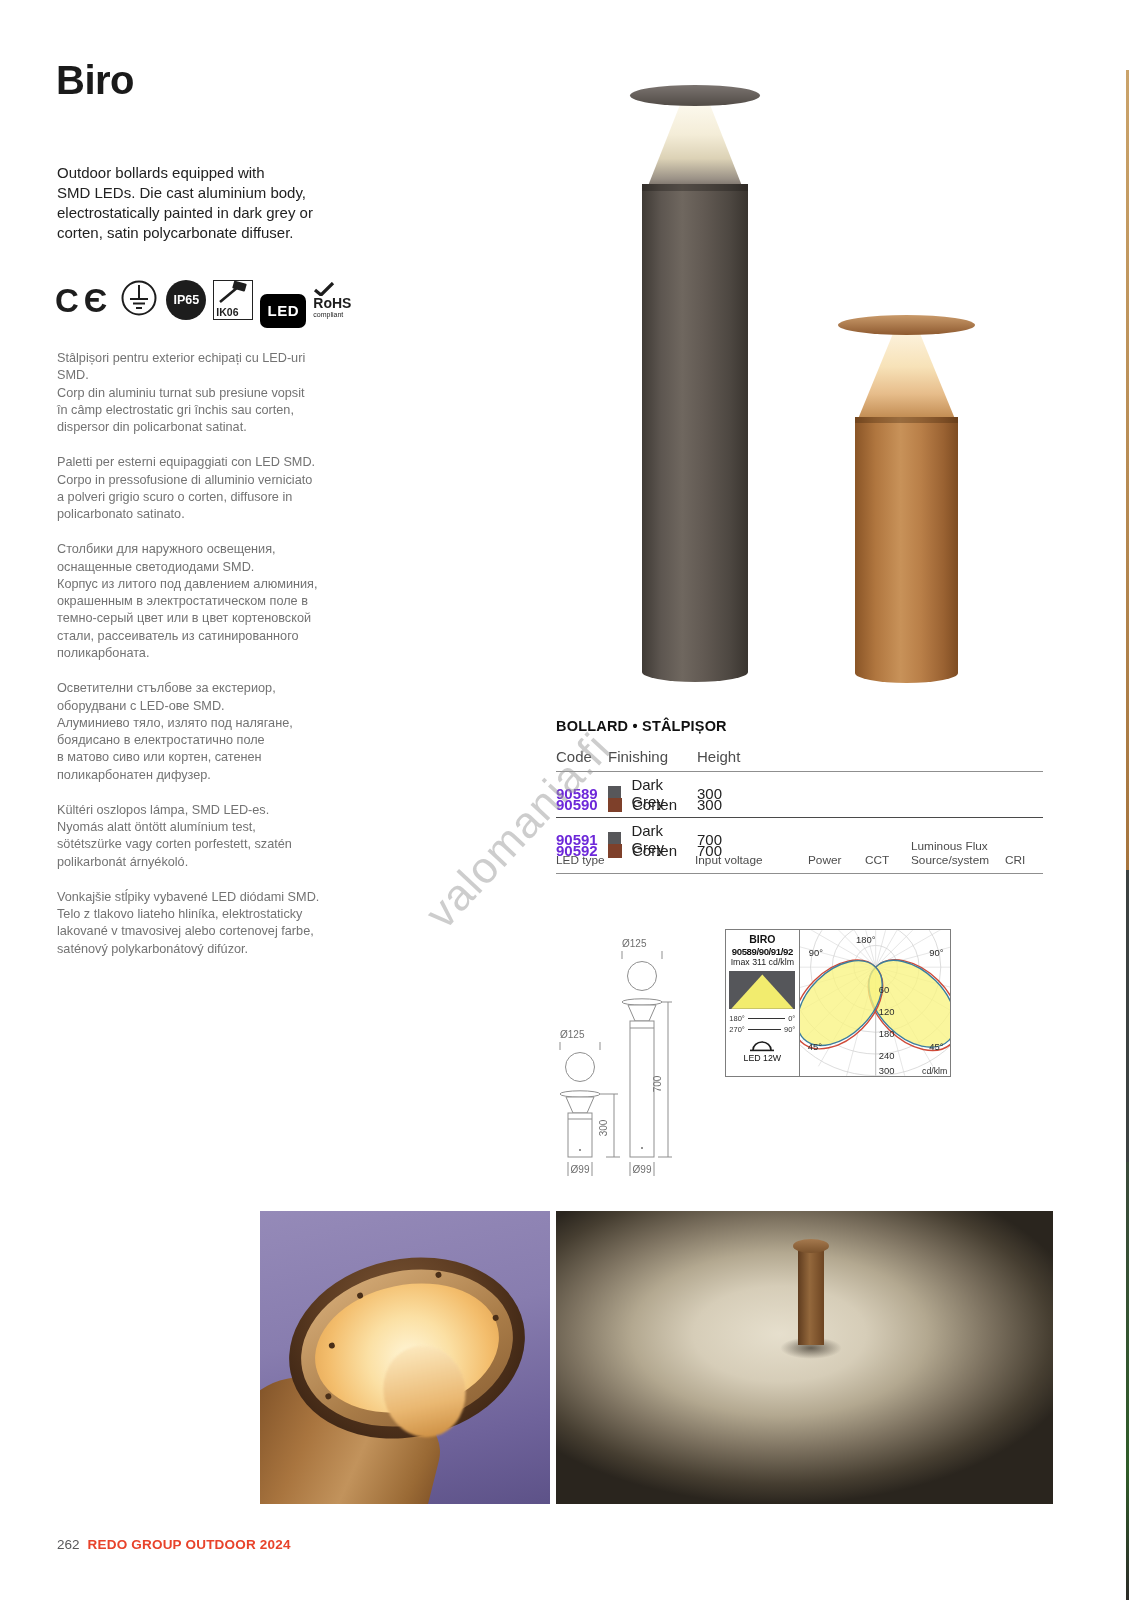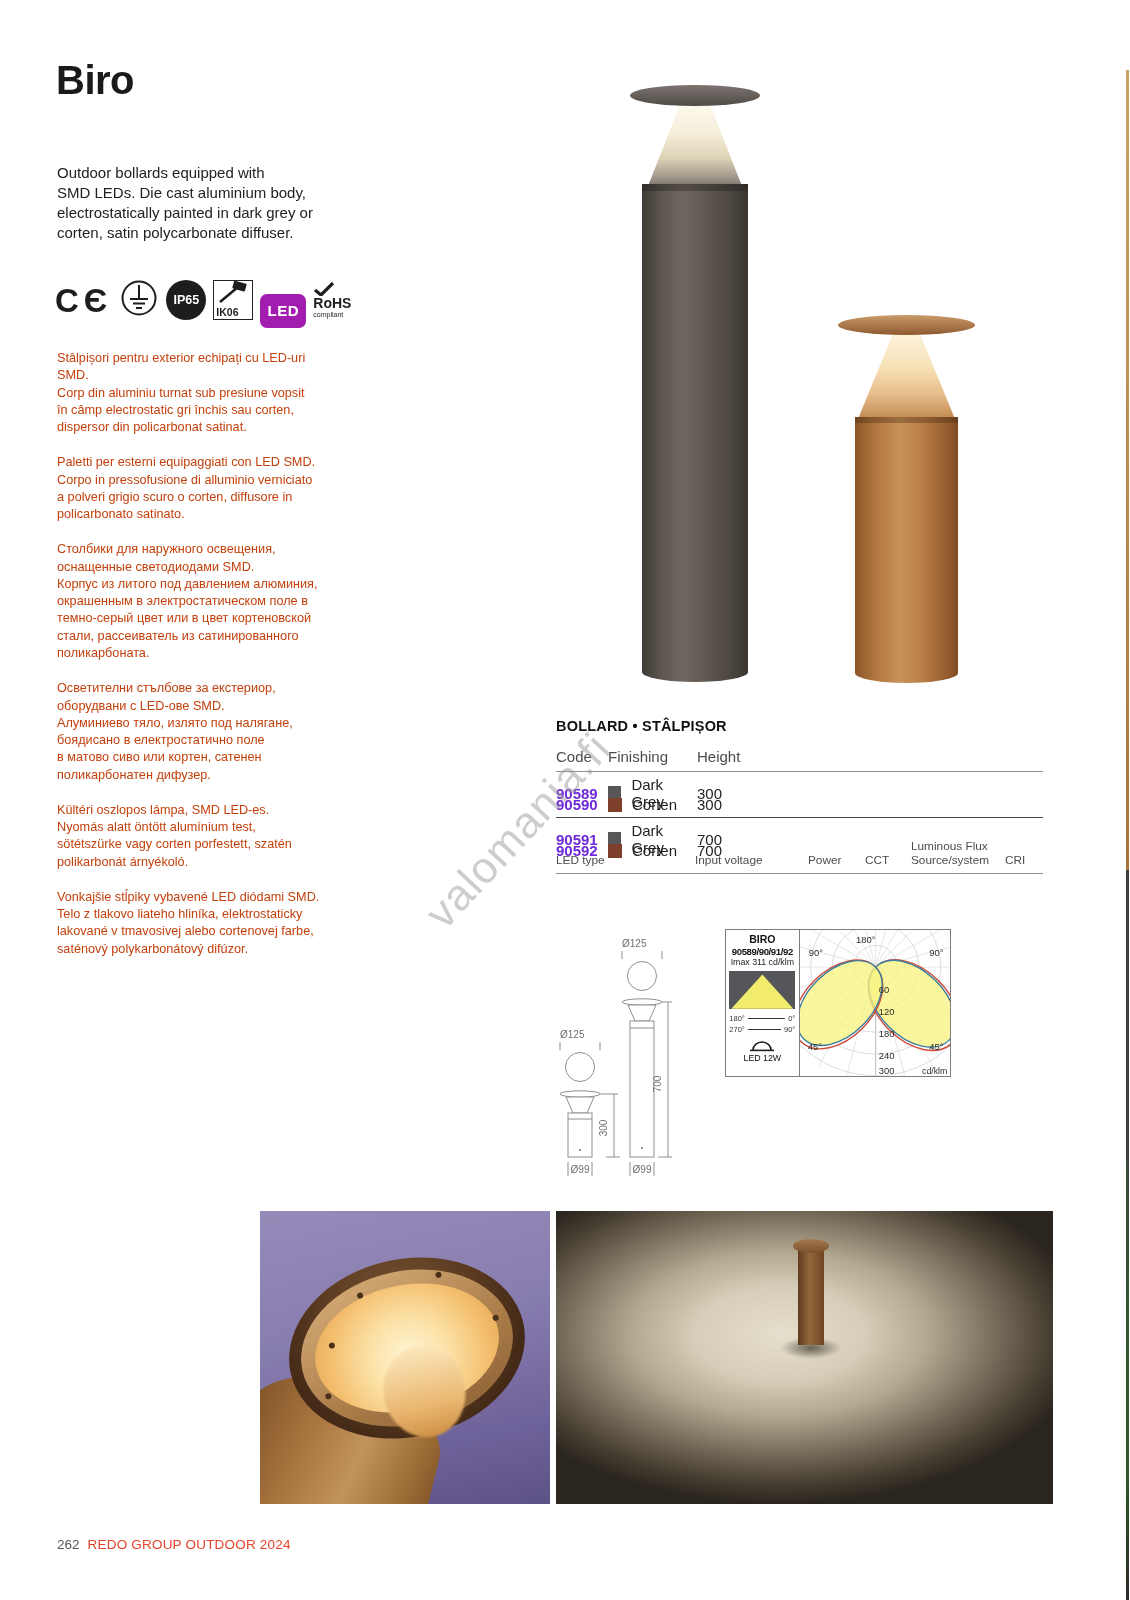--- a/index.html
+++ b/index.html
@@ -10,26 +10,26 @@
 
   
   .title{left:56px;top:58px;font-size:40px;font-weight:700;color:#1a1a1a;letter-spacing:-0.5px;}
   .intro{left:57px;top:163px;width:360px;font-size:15px;line-height:1.33;color:#222;white-space:pre-line;}
   .cert-row{left:55px;top:276px;width:330px;height:48px;display:flex;align-items:center;gap:7px;}
   .ce-mark{font-size:33px;font-weight:600;color:#1d1d1d;letter-spacing:5px;line-height:1;}
   .ip65{width:40px;height:40px;border-radius:50%;background:#1d1d1d;color:#fff;font-size:12.5px;
         font-weight:700;display:flex;align-items:center;justify-content:center;}
   .ik06{width:40px;height:40px;border:1.6px solid #222;position:relative;}
   .ik06 .ik-label{position:absolute;left:2px;bottom:1px;font-size:10.5px;font-weight:700;color:#1d1d1d;}
-  .ledbox{width:46px;height:34px;border-radius:7px;background:#a21caf;color:#fff;font-size:15px;
+  .ledbox{width:46px;height:34px;border-radius:7px;background:#000000;color:#fff;font-size:15px;
           font-weight:700;display:flex;align-items:center;justify-content:center;letter-spacing:0.5px;margin-top:21px;}
   .rohs{display:flex;flex-direction:column;align-items:flex-start;line-height:1;}
   .rohs .r-main{font-size:14px;font-weight:800;color:#1d1d1d;}
   .rohs .r-sub{font-size:7px;color:#1d1d1d;margin-top:1px;}
-  .paragraphs{left:57px;top:350px;width:356px;font-size:12.7px;line-height:1.36;color:#c2410c;}
+  .paragraphs{left:57px;top:350px;width:356px;font-size:12.7px;line-height:1.36;color:#737373;}
   .paragraphs p{margin:0 0 18px 0;white-space:pre-line;}
 
   
   .watermark{left:452px;top:888px;transform:rotate(-47deg);transform-origin:left bottom;
              font-size:44px;color:rgba(155,155,155,0.5);letter-spacing:1px;pointer-events:none;z-index:40;}
   .stripe{left:1126px;width:3px;}
   .stripe.s1{top:70px;height:800px;background:linear-gradient(180deg,#caa36a,#a5743d);}
   .stripe.s2{top:870px;height:292px;background:#3c4140;}
   .stripe.s3{top:1162px;height:438px;background:linear-gradient(180deg,#3a4a3a,#2f5c28 70%,#2a2a26);}
 
@@ -117,21 +117,21 @@
   .br-shadow{position:absolute;left:224px;top:126px;width:62px;height:22px;border-radius:50%;
              background:radial-gradient(rgba(25,18,10,0.6),rgba(25,18,10,0) 70%);}
   .br-pole{position:absolute;left:242px;top:38px;width:26px;height:96px;
            background:linear-gradient(90deg,#5f3c1f,#94683c 45%,#6d4522);}
   .br-cap{position:absolute;left:237px;top:28px;width:36px;height:14px;border-radius:50%;
           background:linear-gradient(180deg,#a5794e,#7a522c);}
 
   
   .footer{left:57px;top:1537px;font-size:13.5px;display:flex;gap:8px;align-items:baseline;}
   .footer .pgnum{color:#58585a;}
-  .footer .ftext{color:#e8432b;font-weight:400;letter-spacing:0.2px;}
+  .footer .ftext{color:#e8432b;font-weight:700;letter-spacing:0.2px;}
 </style>
 </head>
 <body>
 
 <div id="page" data-name="catalog-page">
 
   <div class="abs stripe s1" data-name="page-edge-stripe-top"></div>
   <div class="abs stripe s2" data-name="page-edge-stripe-mid"></div>
   <div class="abs stripe s3" data-name="page-edge-stripe-bottom"></div>
 

